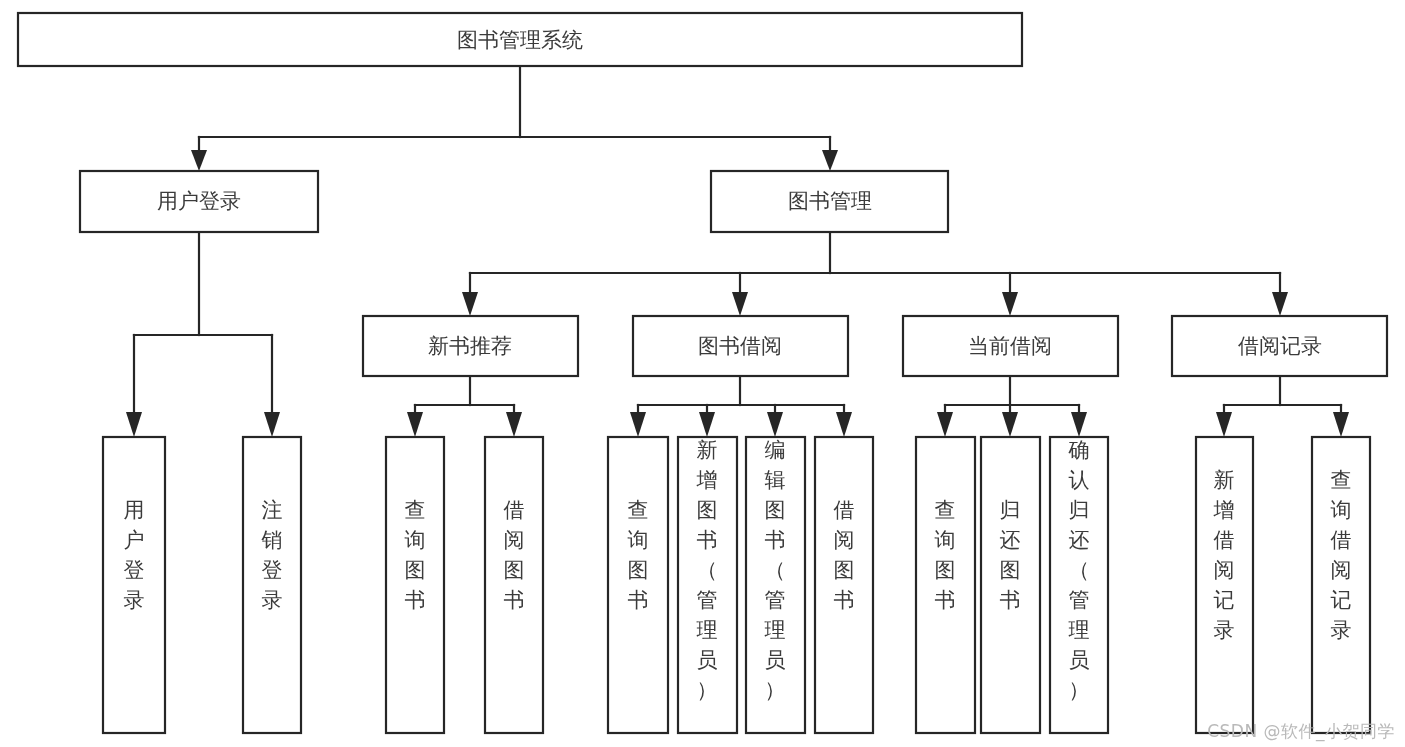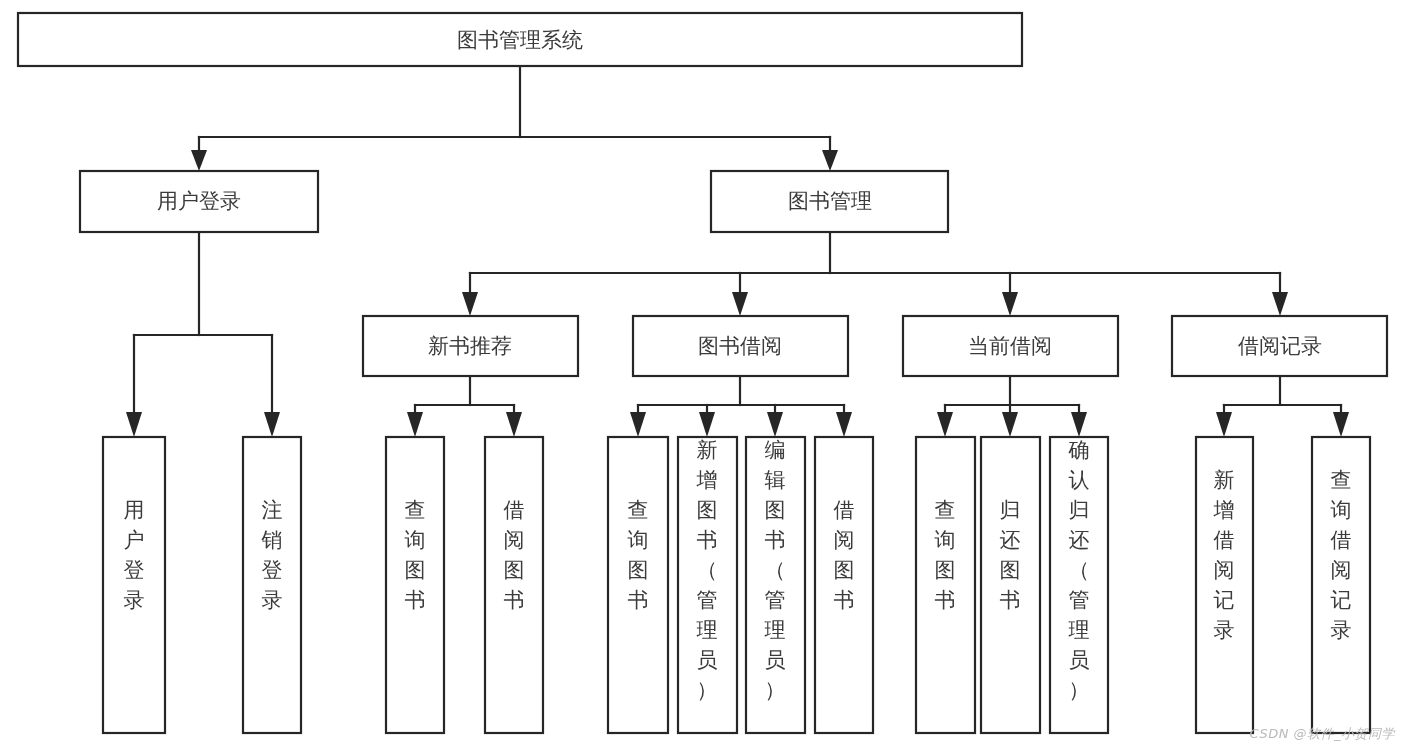--- a/index.html
+++ b/index.html
@@ -52,26 +52,25 @@
     fill: #3b3b3b;
     font-family: "DejaVu Sans", "Liberation Sans", sans-serif;
     font-size: 21px;
     text-anchor: middle;
   }
   .watermark-text {
     position: absolute;
     right: 10px;
     bottom: 4px;
     font-family: "DejaVu Sans", "Liberation Sans", sans-serif;
-    font-size: 13px;
+    font-size: 17px;
     color: #b9b9b9;
     white-space: nowrap;
     letter-spacing: 0.5px;
     pointer-events: none;
-    font-style: italic;
   }
 </style>
 </head>
 <body>
 
 <div id="diagram-root">
 
   <svg id="tree-svg" viewBox="0 0 1405 747" xmlns="http://www.w3.org/2000/svg">
 
     <g>

